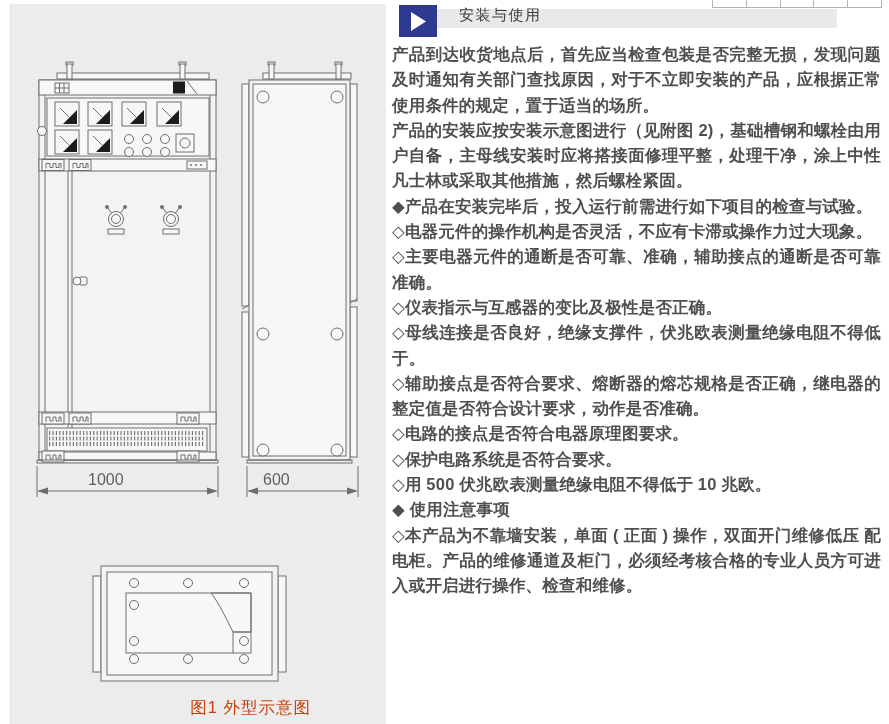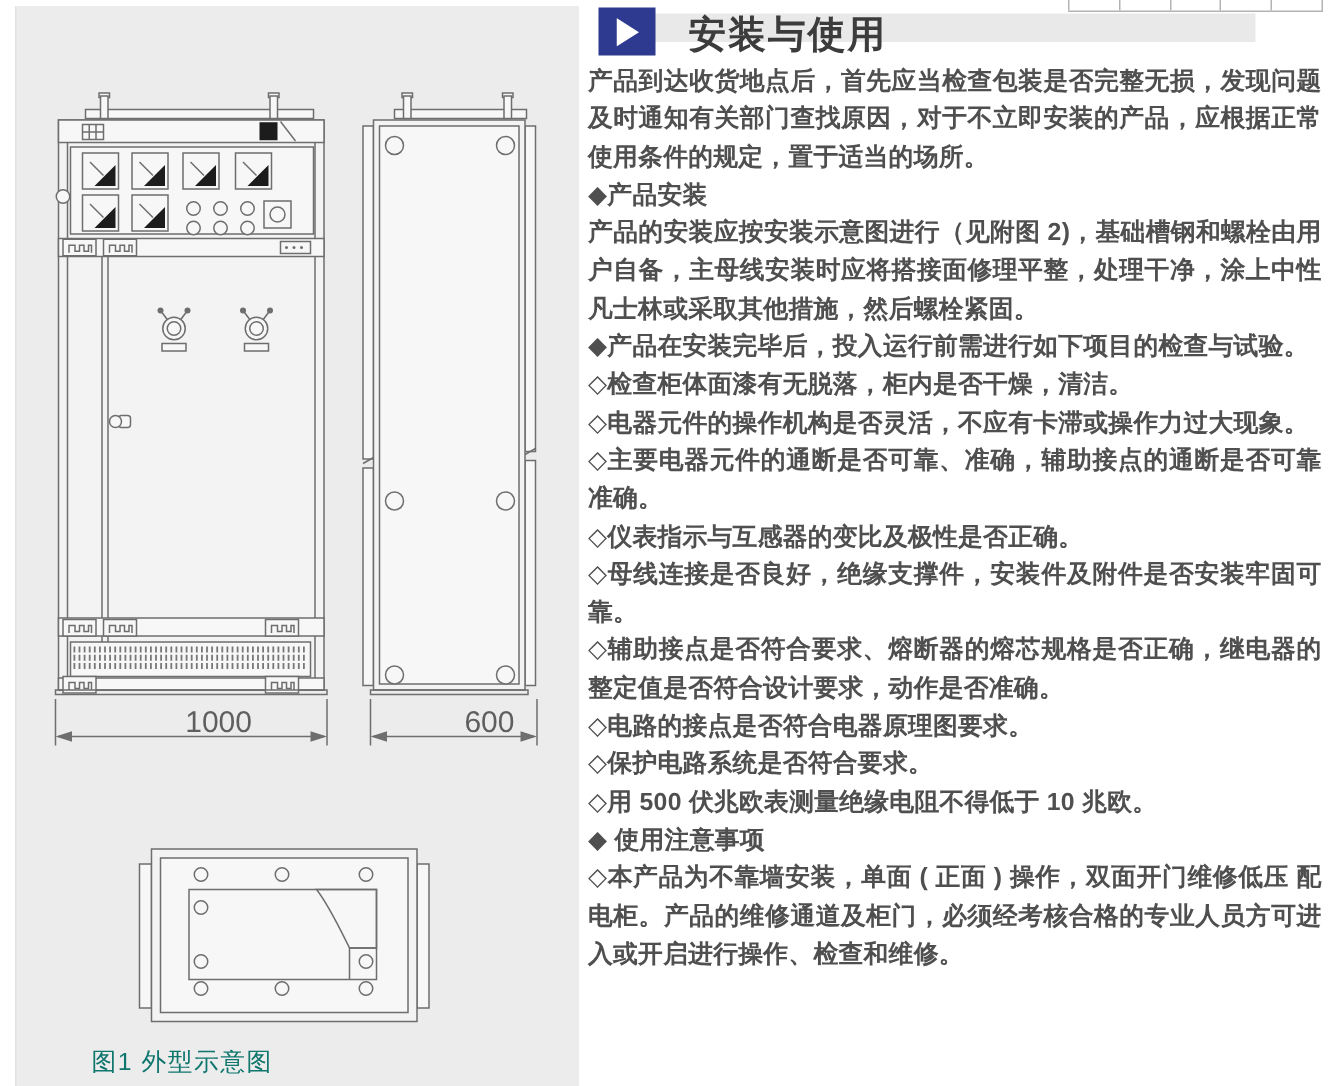--- a/index.html
+++ b/index.html
@@ -7,47 +7,47 @@
     width:889px;height:724px;position:relative;overflow:hidden;background:#ffffff;
     font-family:"Liberation Sans","DejaVu Sans",sans-serif;
   }
   
   .figure-panel{
     position:absolute;left:10px;top:4px;width:375px;height:720px;
     background:#ececec;border-left:1px solid #e2e2e2;
   }
   .figure-panel svg{position:absolute;left:0;top:0;}
   .dim-label{
-    position:absolute;font-size:20px;color:#5f5f5f;text-align:right;width:80px;
+    position:absolute;font-size:16px;color:#5f5f5f;text-align:left;width:80px;
   }
   .dim-label.front{left:77px;top:467px;}
   .dim-label.side{left:252px;top:467px;}
   .figure-caption{
-    position:absolute;left:50px;top:693px;width:250px;text-align:left;
-    font-size:16.5px;color:#0f766e;letter-spacing:1px;
+    position:absolute;left:50px;top:693px;width:250px;text-align:right;
+    font-size:16.5px;color:#c2410c;letter-spacing:1px;
   }
   
   .table-sliver{
     position:absolute;left:712px;top:0;width:169px;height:7px;display:flex;
     background:#ffffff;border-right:1px solid #b3b3b3;border-bottom:1px solid #b3b3b3;
   }
   .table-sliver .cell{flex:1;border-left:1px solid #b3b3b3;}
   
   .article{position:absolute;left:392px;top:0;width:497px;}
   .section-header{position:relative;height:37px;}
   .header-band{
     position:absolute;left:7px;top:9px;width:438px;height:19px;background:#e9e9e9;
   }
   .play-box{
     position:absolute;left:7px;top:5px;width:38px;height:32px;background:#2e3a90;
     display:flex;align-items:center;justify-content:center;z-index:2;
   }
   .section-title{
     position:absolute;left:67px;top:6px;z-index:2;
-    font-size:25px;font-weight:bold;color:#3c3c3c;letter-spacing:1.5px;
+    font-size:15px;font-weight:normal;color:#3c3c3c;letter-spacing:1.5px;
   }
   .body-text{margin-top:5px;width:489px;font-weight:bold;}
   .body-text p{
     margin:0;padding:0;font-size:16.5px;line-height:25.3px;color:#4f4f4f;
     text-align:justify;letter-spacing:0.2px;
   }
   
   .ln{stroke:#6e6e6e;stroke-width:1;fill:none;}
   .face{stroke:#6e6e6e;stroke-width:1;fill:#f3f3f3;}
   .face2{stroke:#6e6e6e;stroke-width:1;fill:#f7f7f7;}
@@ -229,28 +229,26 @@
     <div class="header-band"></div>
     <div class="play-box">
       <svg width="15" height="19" viewBox="0 0 15 19">
           <polygon points="0,0 0,19 15,9.5" fill="#ffffff"></polygon>
         </svg>
     </div>
     <div class="section-title">安装与使用</div>
   </div>
   <div class="body-text">
     <p>产品到达收货地点后，首先应当检查包装是否完整无损，发现问题及时通知有关部门查找原因，对于不立即安装的产品，应根据正常使用条件的规定，置于适当的场所。</p>
-    <p>◆产品安装</p>
     <p>产品的安装应按安装示意图进行（见附图 2)，基础槽钢和螺栓由用户自备，主母线安装时应将搭接面修理平整，处理干净，涂上中性凡士林或采取其他措施，然后螺栓紧固。</p>
     <p>◆产品在安装完毕后，投入运行前需进行如下项目的检查与试验。</p>
-    <p>◇检查柜体面漆有无脱落，柜内是否干燥，清洁。</p>
     <p>◇电器元件的操作机构是否灵活，不应有卡滞或操作力过大现象。</p>
     <p>◇主要电器元件的通断是否可靠、准确，辅助接点的通断是否可靠准确。</p>
     <p>◇仪表指示与互感器的变比及极性是否正确。</p>
-    <p>◇母线连接是否良好，绝缘支撑件，安装件及附件是否安装牢固可靠。</p>
+    <p>◇母线连接是否良好，绝缘支撑件，伏兆欧表测量绝缘电阻不得低于。</p>
     <p>◇辅助接点是否符合要求、熔断器的熔芯规格是否正确，继电器的整定值是否符合设计要求，动作是否准确。</p>
     <p>◇电路的接点是否符合电器原理图要求。</p>
     <p>◇保护电路系统是否符合要求。</p>
     <p>◇用 500 伏兆欧表测量绝缘电阻不得低于 10 兆欧。</p>
     <p>◆ 使用注意事项</p>
     <p>◇本产品为不靠墙安装，单面 ( 正面 ) 操作，双面开门维修低压 配电柜。产品的维修通道及柜门，必须经考核合格的专业人员方可进入或开启进行操作、检查和维修。</p>
 
   </div>
 </div>
 

